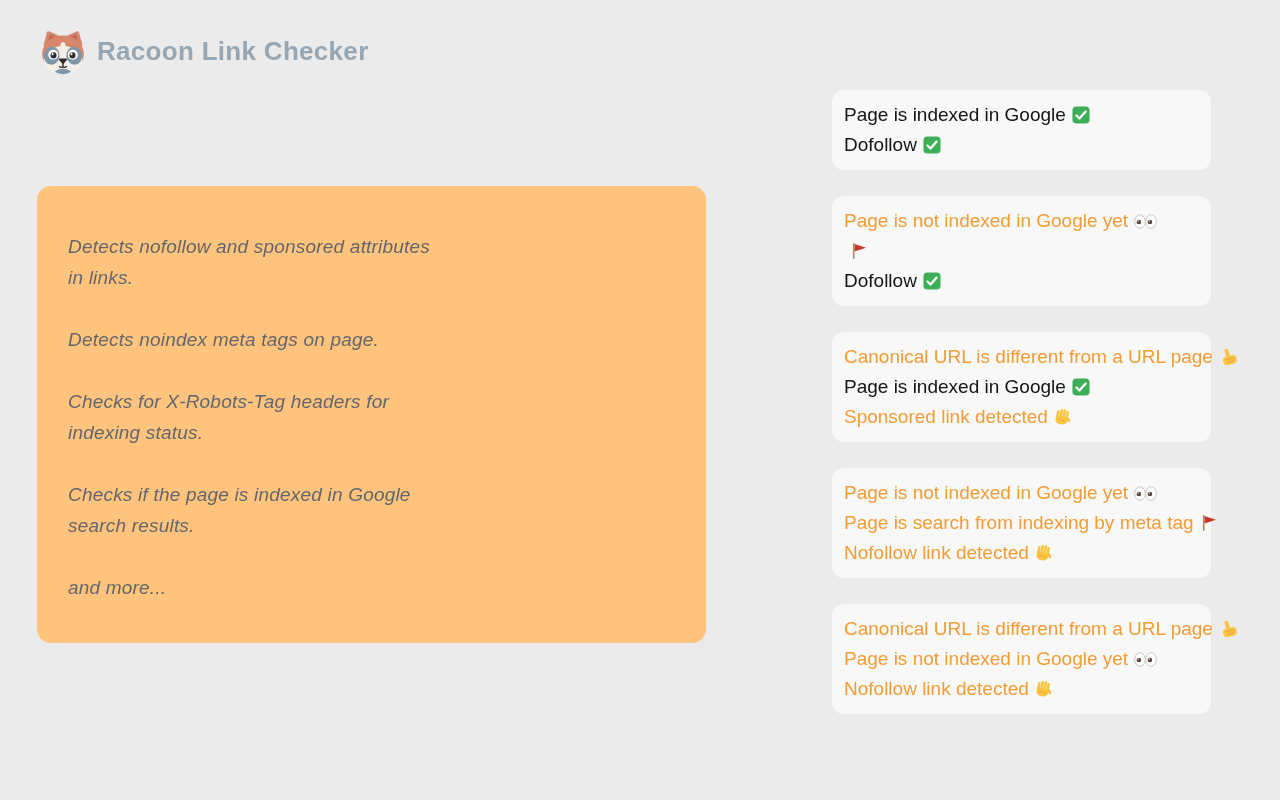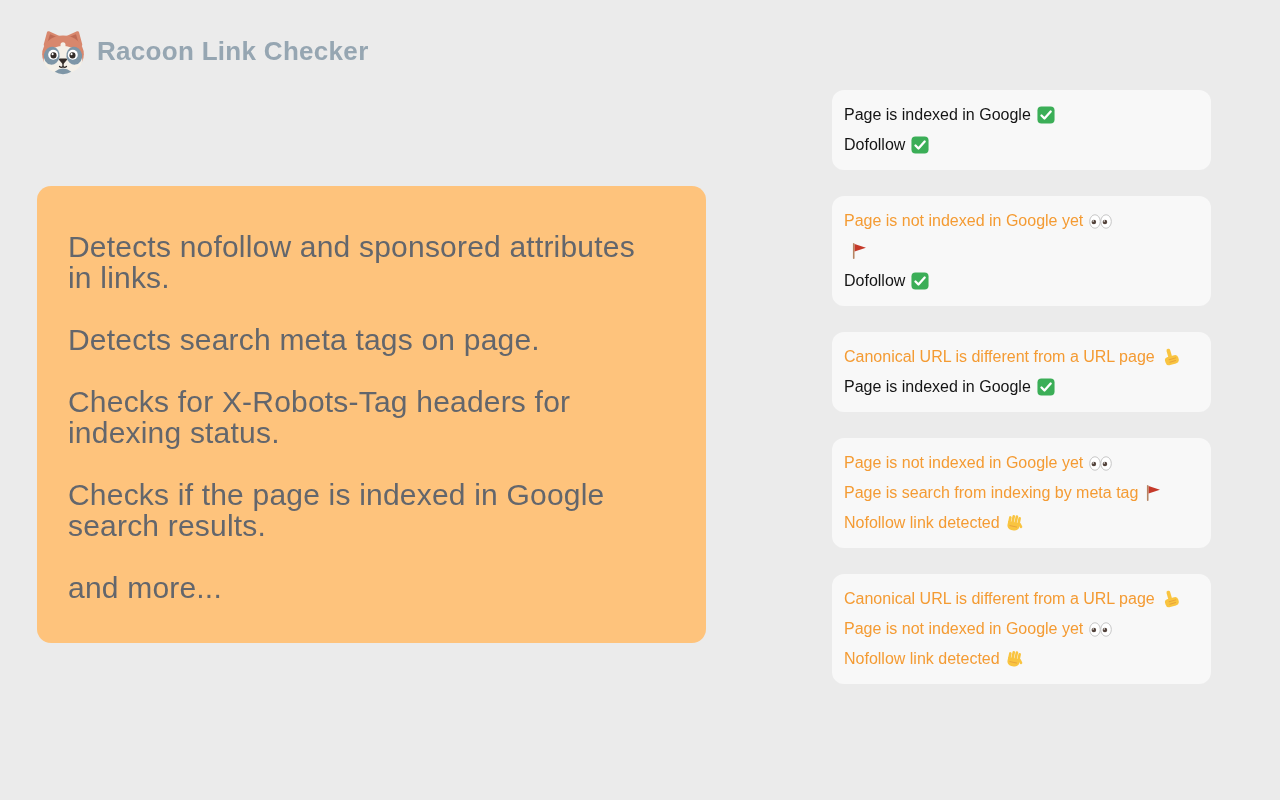--- a/index.html
+++ b/index.html
@@ -29,41 +29,42 @@
   .panel {
     position: absolute; left: 37px; top: 186px;
     width: 669px; height: 457px;
     box-sizing: border-box;
     background: var(--panel-bg, #FEC37C);
     border-radius: 14px;
     padding: 45px 31px 30px 31px;
   }
   .panel p {
     margin: 0 0 31px 0;
-    font-size: 30px; line-height: 31px;
+    font-size: 19px; line-height: 31px;
     color: var(--panel-text, #63666C);
     white-space: pre-line;
     letter-spacing: 0.2px;
+    font-style: italic;
   }
   
   .results {
     position: absolute; left: 832px; top: 90px;
     width: 379px;
   }
   .card {
     background: var(--card-bg, #F8F8F8);
     border-radius: 12px;
     padding: 10px 12px;
     margin-bottom: 26px;
     box-sizing: border-box;
   }
   .row {
     display: flex; align-items: center;
     height: 30px;
-    font-size: 16px;
+    font-size: 19px;
     white-space: nowrap;
   }
   .row.warn    { color: var(--warn-color, #F49B33); }
   .row.neutral { color: var(--neutral-color, #141414); }
   .emoji {
     margin-left: 6px;
     display: inline-flex; align-items: center;
     flex: 0 0 auto;
   }
   .emoji svg { display: block; }
@@ -96,21 +97,21 @@
         <path d="M24 36.2 v1.8" stroke="#332C29" stroke-width="1.3" stroke-linecap="round"></path>
         <path d="M20.7 38.8 q1.65 1.7 3.3 0 M24 38.8 q1.65 1.7 3.3 0" stroke="#332C29" stroke-width="1.3" fill="none" stroke-linecap="round"></path>
       </svg>
     </span>
     <span class="title">Racoon Link Checker</span>
   </div>
 
   <div class="panel">
       <p>Detects nofollow and sponsored attributes
 in links.</p>
-      <p>Detects search meta tags on page.</p>
+      <p>Detects noindex meta tags on page.</p>
       <p>Checks for X-Robots-Tag headers for
 indexing status.</p>
       <p>Checks if the page is indexed in Google
 search results.</p>
       <p>and more...</p>
     </div>
 
   <div class="results">
       <div class="card">
         <div class="row neutral">
@@ -179,99 +180,115 @@
         </div>
         <div class="row neutral">
           <span>Page is indexed in Google</span>
           <span class="emoji">
             <svg width="18" height="18" viewBox="0 0 20 20">
               <rect x="0.5" y="0.5" width="19" height="19" rx="4.5" fill="#3BAE57"></rect>
               <path d="M5 10.6l3.3 3.3L15.2 6.2" fill="none" stroke="#fff" stroke-width="2.6" stroke-linecap="round" stroke-linejoin="round"></path>
             </svg>
           </span>
         </div>
-      </div>
-      <div class="card">
-        <div class="row warn">
-          <span>Page is not indexed in Google yet</span>
-          <span class="emoji">
-            <svg width="23" height="15" viewBox="0 0 27 17">
-              <ellipse cx="7" cy="8.5" rx="6.2" ry="7.9" fill="#fff" stroke="#BDBDBD" stroke-width="1"></ellipse>
-              <ellipse cx="20" cy="8.5" rx="6.2" ry="7.9" fill="#fff" stroke="#BDBDBD" stroke-width="1"></ellipse>
-              <circle cx="5.7" cy="9" r="2.7" fill="#53433B"></circle>
-              <circle cx="18.7" cy="9" r="2.7" fill="#53433B"></circle>
-              <circle cx="4.9" cy="7.9" r="0.9" fill="#fff"></circle>
-              <circle cx="17.9" cy="7.9" r="0.9" fill="#fff"></circle>
-            </svg>
-          </span>
-        </div>
-        <div class="row warn">
-          <span>Page is search from indexing by meta tag</span>
-          <span class="emoji">
-            <svg width="17" height="18" viewBox="0 0 18 19">
-              <rect x="3.1" y="1" width="1.7" height="17" rx="0.85" fill="#B58563"></rect>
-              <path d="M4.8 2.1 L16.9 6.1 L4.8 10.1 Z" fill="#C53929"></path>
-            </svg>
-          </span>
-        </div>
-        <div class="row warn">
-          <span>Nofollow link detected</span>
+        <div class="row warn">
+          <span>Sponsored link detected</span>
           <span class="emoji">
             <svg width="18" height="18" viewBox="0 0 18 18">
               <g transform="rotate(12 9 9)" fill="#F9C440">
                 <rect x="2" y="3.2" width="2.6" height="7.2" rx="1.3"></rect>
                 <rect x="5.1" y="1.5" width="2.6" height="8.2" rx="1.3"></rect>
                 <rect x="8.2" y="0.9" width="2.6" height="8.7" rx="1.3"></rect>
                 <rect x="11.3" y="2.1" width="2.6" height="7.7" rx="1.3"></rect>
                 <rect x="13.4" y="7.4" width="2.6" height="5.8" rx="1.3" transform="rotate(-38 14.7 10.3)"></rect>
                 <path d="M2 8.4h12v3.5a4.7 4.7 0 0 1-4.7 4.7H6.7A4.7 4.7 0 0 1 2 11.9z"></path>
                 <path d="M4.6 12.6h6.8" stroke="#E8A33D" stroke-width="0.9" stroke-linecap="round"></path>
               </g>
             </svg>
           </span>
         </div>
       </div>
       <div class="card">
         <div class="row warn">
-          <span>Canonical URL is different from a URL page</span>
-          <span class="emoji">
-            <svg width="18" height="18" viewBox="0 0 18 18">
-              <g transform="rotate(-16 9 9)">
-                <rect x="7.3" y="0.6" width="3.8" height="9.6" rx="1.9" fill="#F9C440"></rect>
-                <path d="M4.2 8.4h9.2a3.4 3.4 0 0 1 3.4 3.4v1.2a3.8 3.8 0 0 1-3.8 3.8H7a3.8 3.8 0 0 1-3.8-3.8v-1.6a3 3 0 0 1 3-3z" fill="#F9C440"></path>
-                <path d="M7.4 11.4h6.8M7.4 13.9h6" stroke="#E8A33D" stroke-width="1" stroke-linecap="round" fill="none"></path>
-              </g>
-            </svg>
-          </span>
-        </div>
-        <div class="row warn">
           <span>Page is not indexed in Google yet</span>
           <span class="emoji">
             <svg width="23" height="15" viewBox="0 0 27 17">
               <ellipse cx="7" cy="8.5" rx="6.2" ry="7.9" fill="#fff" stroke="#BDBDBD" stroke-width="1"></ellipse>
               <ellipse cx="20" cy="8.5" rx="6.2" ry="7.9" fill="#fff" stroke="#BDBDBD" stroke-width="1"></ellipse>
               <circle cx="5.7" cy="9" r="2.7" fill="#53433B"></circle>
               <circle cx="18.7" cy="9" r="2.7" fill="#53433B"></circle>
               <circle cx="4.9" cy="7.9" r="0.9" fill="#fff"></circle>
               <circle cx="17.9" cy="7.9" r="0.9" fill="#fff"></circle>
+            </svg>
+          </span>
+        </div>
+        <div class="row warn">
+          <span>Page is search from indexing by meta tag</span>
+          <span class="emoji">
+            <svg width="17" height="18" viewBox="0 0 18 19">
+              <rect x="3.1" y="1" width="1.7" height="17" rx="0.85" fill="#B58563"></rect>
+              <path d="M4.8 2.1 L16.9 6.1 L4.8 10.1 Z" fill="#C53929"></path>
             </svg>
           </span>
         </div>
         <div class="row warn">
           <span>Nofollow link detected</span>
           <span class="emoji">
             <svg width="18" height="18" viewBox="0 0 18 18">
               <g transform="rotate(12 9 9)" fill="#F9C440">
                 <rect x="2" y="3.2" width="2.6" height="7.2" rx="1.3"></rect>
                 <rect x="5.1" y="1.5" width="2.6" height="8.2" rx="1.3"></rect>
                 <rect x="8.2" y="0.9" width="2.6" height="8.7" rx="1.3"></rect>
                 <rect x="11.3" y="2.1" width="2.6" height="7.7" rx="1.3"></rect>
                 <rect x="13.4" y="7.4" width="2.6" height="5.8" rx="1.3" transform="rotate(-38 14.7 10.3)"></rect>
                 <path d="M2 8.4h12v3.5a4.7 4.7 0 0 1-4.7 4.7H6.7A4.7 4.7 0 0 1 2 11.9z"></path>
                 <path d="M4.6 12.6h6.8" stroke="#E8A33D" stroke-width="0.9" stroke-linecap="round"></path>
               </g>
             </svg>
           </span>
         </div>
       </div>
+      <div class="card">
+        <div class="row warn">
+          <span>Canonical URL is different from a URL page</span>
+          <span class="emoji">
+            <svg width="18" height="18" viewBox="0 0 18 18">
+              <g transform="rotate(-16 9 9)">
+                <rect x="7.3" y="0.6" width="3.8" height="9.6" rx="1.9" fill="#F9C440"></rect>
+                <path d="M4.2 8.4h9.2a3.4 3.4 0 0 1 3.4 3.4v1.2a3.8 3.8 0 0 1-3.8 3.8H7a3.8 3.8 0 0 1-3.8-3.8v-1.6a3 3 0 0 1 3-3z" fill="#F9C440"></path>
+                <path d="M7.4 11.4h6.8M7.4 13.9h6" stroke="#E8A33D" stroke-width="1" stroke-linecap="round" fill="none"></path>
+              </g>
+            </svg>
+          </span>
+        </div>
+        <div class="row warn">
+          <span>Page is not indexed in Google yet</span>
+          <span class="emoji">
+            <svg width="23" height="15" viewBox="0 0 27 17">
+              <ellipse cx="7" cy="8.5" rx="6.2" ry="7.9" fill="#fff" stroke="#BDBDBD" stroke-width="1"></ellipse>
+              <ellipse cx="20" cy="8.5" rx="6.2" ry="7.9" fill="#fff" stroke="#BDBDBD" stroke-width="1"></ellipse>
+              <circle cx="5.7" cy="9" r="2.7" fill="#53433B"></circle>
+              <circle cx="18.7" cy="9" r="2.7" fill="#53433B"></circle>
+              <circle cx="4.9" cy="7.9" r="0.9" fill="#fff"></circle>
+              <circle cx="17.9" cy="7.9" r="0.9" fill="#fff"></circle>
+            </svg>
+          </span>
+        </div>
+        <div class="row warn">
+          <span>Nofollow link detected</span>
+          <span class="emoji">
+            <svg width="18" height="18" viewBox="0 0 18 18">
+              <g transform="rotate(12 9 9)" fill="#F9C440">
+                <rect x="2" y="3.2" width="2.6" height="7.2" rx="1.3"></rect>
+                <rect x="5.1" y="1.5" width="2.6" height="8.2" rx="1.3"></rect>
+                <rect x="8.2" y="0.9" width="2.6" height="8.7" rx="1.3"></rect>
+                <rect x="11.3" y="2.1" width="2.6" height="7.7" rx="1.3"></rect>
+                <rect x="13.4" y="7.4" width="2.6" height="5.8" rx="1.3" transform="rotate(-38 14.7 10.3)"></rect>
+                <path d="M2 8.4h12v3.5a4.7 4.7 0 0 1-4.7 4.7H6.7A4.7 4.7 0 0 1 2 11.9z"></path>
+                <path d="M4.6 12.6h6.8" stroke="#E8A33D" stroke-width="0.9" stroke-linecap="round"></path>
+              </g>
+            </svg>
+          </span>
+        </div>
+      </div>
     </div>
 
 </div>
 
 </body></html>

